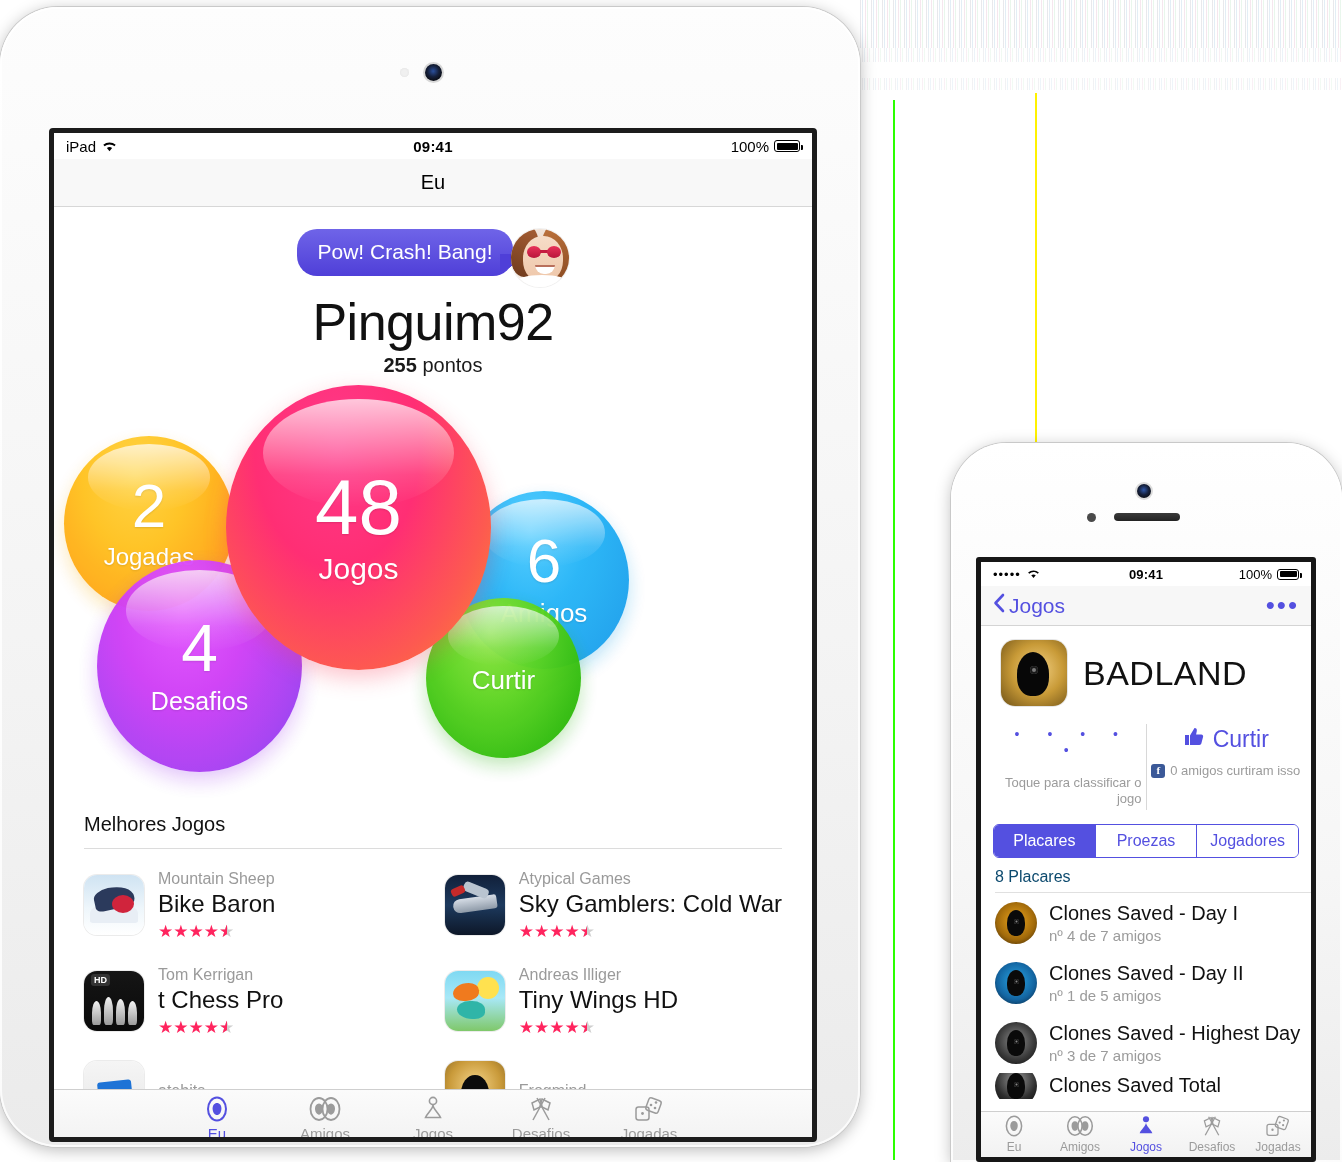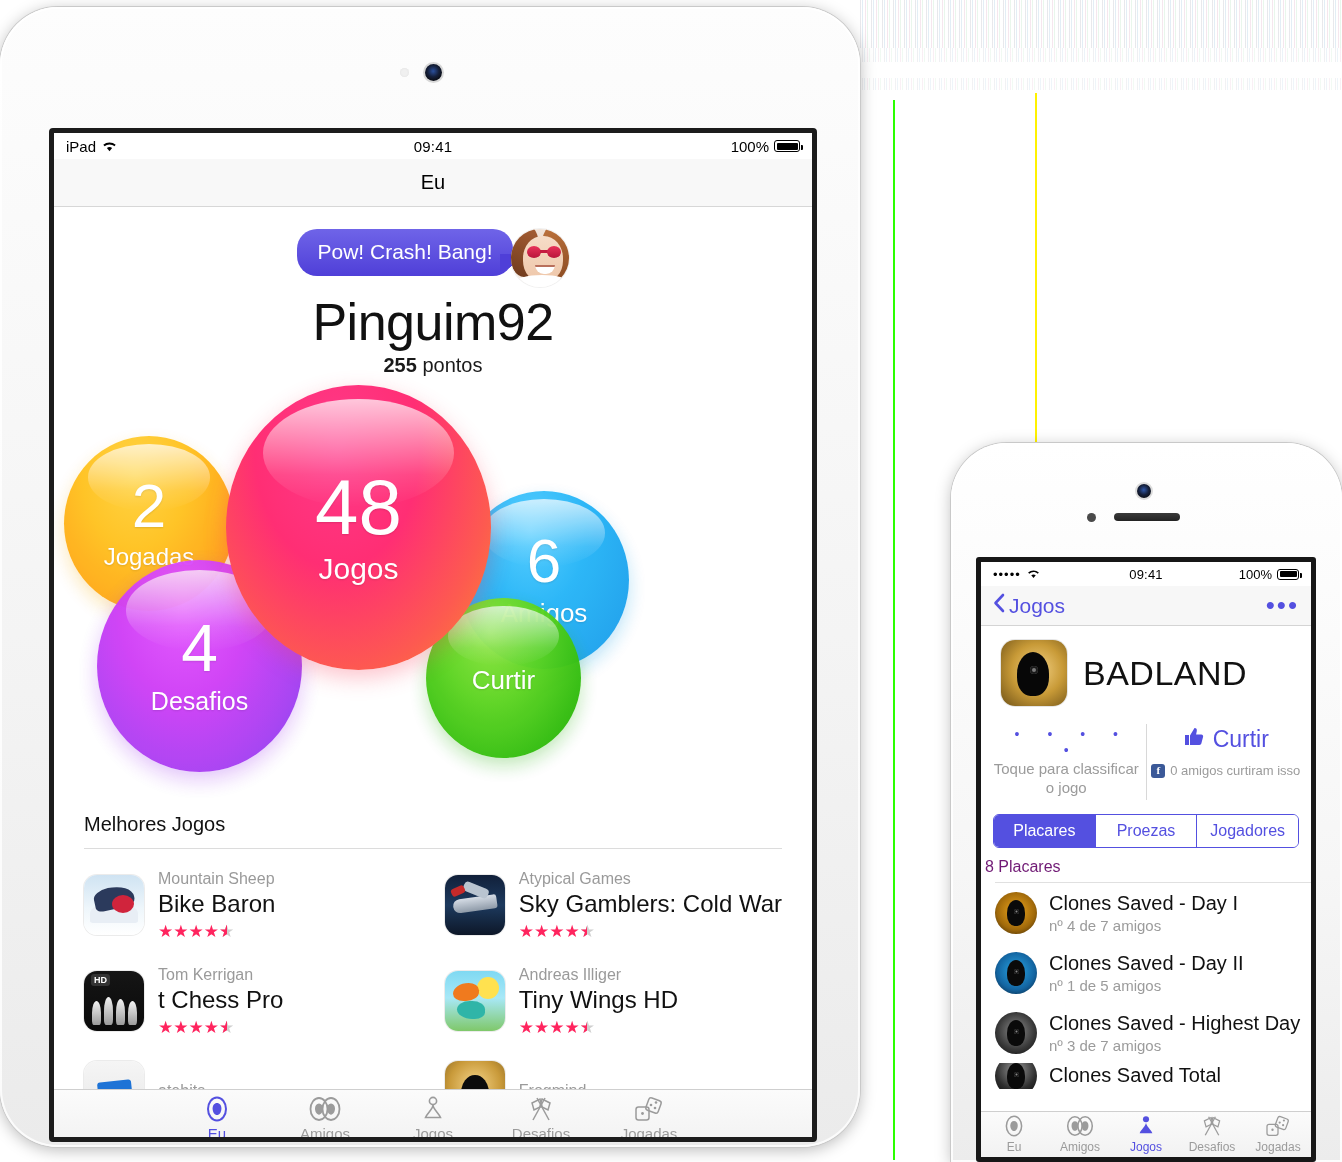--- a/index.html
+++ b/index.html
@@ -46,21 +46,21 @@
     background: #fff; border: 5px solid #1c1c1c; border-radius: 4px;
     overflow: hidden;
   }
 
   
   .status-bar {
     height: 26px; display: flex; align-items: center;
     font-size: 15px; color: #000; padding: 0 12px; background: #fff;
   }
   .sb-left { display: flex; align-items: center; gap: 6px; flex: 1; }
-  .sb-center { flex: 0 0 auto; font-weight: normal; font-size: 15px; letter-spacing: .2px; }
+  .sb-center { flex: 0 0 auto; font-weight: bold; font-size: 15px; letter-spacing: .2px; }
   .sb-right { flex: 1; display: flex; align-items: center; justify-content: flex-end; gap: 5px; }
   .wifi { display:inline-block; }
   .batt {
     width: 26px; height: 12px; border: 1.5px solid #000; border-radius: 3px;
     position: relative; display:inline-block;
   }
   .batt::before { content:""; position:absolute; inset:1.5px; background:#000; border-radius:1px; }
   .batt::after { content:""; position:absolute; right:-4px; top:3.5px; width:2.5px; height:5px; background:#000; border-radius:0 1px 1px 0; }
   .dots5 { letter-spacing: 1px; font-size: 13px; }
 
@@ -232,37 +232,37 @@
                background: radial-gradient(circle at 55% 45%, #f3d286 0%, #c89a37 50%, #6e5117 100%); }
   .game-icon .blob { position:absolute; left:16px; top:12px; width:32px; height:44px;
                background:#070707; border-radius: 50% 50% 42% 42%; }
   .game-icon .eye { position:absolute; left:29px; top:26px; width:8px; height:8px; border-radius:50%;
                background:#7a7a7a; box-shadow: inset 0 0 0 2px #1a1a1a; }
   .game-title { font-size: 34px; font-weight: 300; color: #111; letter-spacing: .5px; }
 
   .rate-row { display: flex; align-items: stretch; padding: 6px 6px 4px 6px; }
   .rate-left { flex: 1; text-align: center; padding: 6px 4px; }
   .rate-dots { color: #5450e0; font-size: 14px; letter-spacing: 12px; padding-left: 12px; }
-  .rate-cap { font-size: 15px; color: #9b9b9b; margin-top: 2px; line-height: 1.25; }
+  .rate-cap { font-size: 13px; color: #9b9b9b; margin-top: 17px; line-height: 1.25; text-align: right; }
   .rate-div { width: 1px; background: #d8d8d8; margin: 4px 0; }
   .rate-right { flex: 1; text-align: center; padding: 6px 4px; }
   .like-btn { display: flex; align-items: center; justify-content: center; gap: 8px;
               color: #5450e0; font-size: 23px; }
   .fb-cap { display: flex; align-items: center; justify-content: center; gap: 5px;
             font-size: 13px; color: #9b9b9b; margin-top: 10px; }
   .fb-badge { width: 14px; height: 14px; border-radius: 3px; background: #3b5998; color: #fff;
               font-size: 11px; font-weight: bold; display:flex; align-items:center; justify-content:center;
               font-family: "Liberation Serif", serif; line-height: 1; }
 
   .seg { display: flex; margin: 6px 12px 0 12px; border: 1px solid #5450e0; border-radius: 6px; overflow: hidden; }
   .seg div { flex: 1; text-align: center; font-size: 16px; padding: 7px 0; color: #5450e0; background: #fff; }
   .seg div + div { border-left: 1px solid #5450e0; }
   .seg div.on { background: #5450e0; color: #fff; }
 
-  .lb-count { font-size: 16px; color: #701a75; padding: 10px 14px 6px 4px; }
+  .lb-count { font-size: 16px; color: #0c4a6e; padding: 10px 14px 6px 14px; }
   .lb-rule { height: 1px; background: #e0e0e0; margin-left: 14px; }
   .lb-item { display: flex; align-items: center; gap: 12px; padding: 9px 14px; }
   .lb-icon { width: 42px; height: 42px; border-radius: 50%; flex: 0 0 auto; position: relative; overflow: hidden; }
   .lb-icon .b { position:absolute; left:12px; top:8px; width:18px; height:26px; background:#0a0a0a; border-radius:50% 50% 42% 42%; }
   .lb-icon .e { position:absolute; left:19px; top:17px; width:5px; height:5px; border-radius:50%; background:#8a8a8a; box-shadow: inset 0 0 0 1.5px #141414; }
   .lb-amber { background: radial-gradient(circle at 50% 45%, #f0a81e 0%, #a0690a 60%, #2a1c06 100%); }
   .lb-blue  { background: radial-gradient(circle at 50% 45%, #29a8e8 0%, #1364a0 60%, #06182a 100%); }
   .lb-dark  { background: radial-gradient(circle at 50% 45%, #8e8e8e 0%, #3a3a3a 58%, #070707 100%); }
   .lb-dark2 { background: radial-gradient(circle at 50% 35%, #9a9a9a 0%, #2e2e2e 58%, #050505 100%); }
   .lb-name { font-size: 20px; color: #111; line-height: 1.15; white-space: nowrap; }

